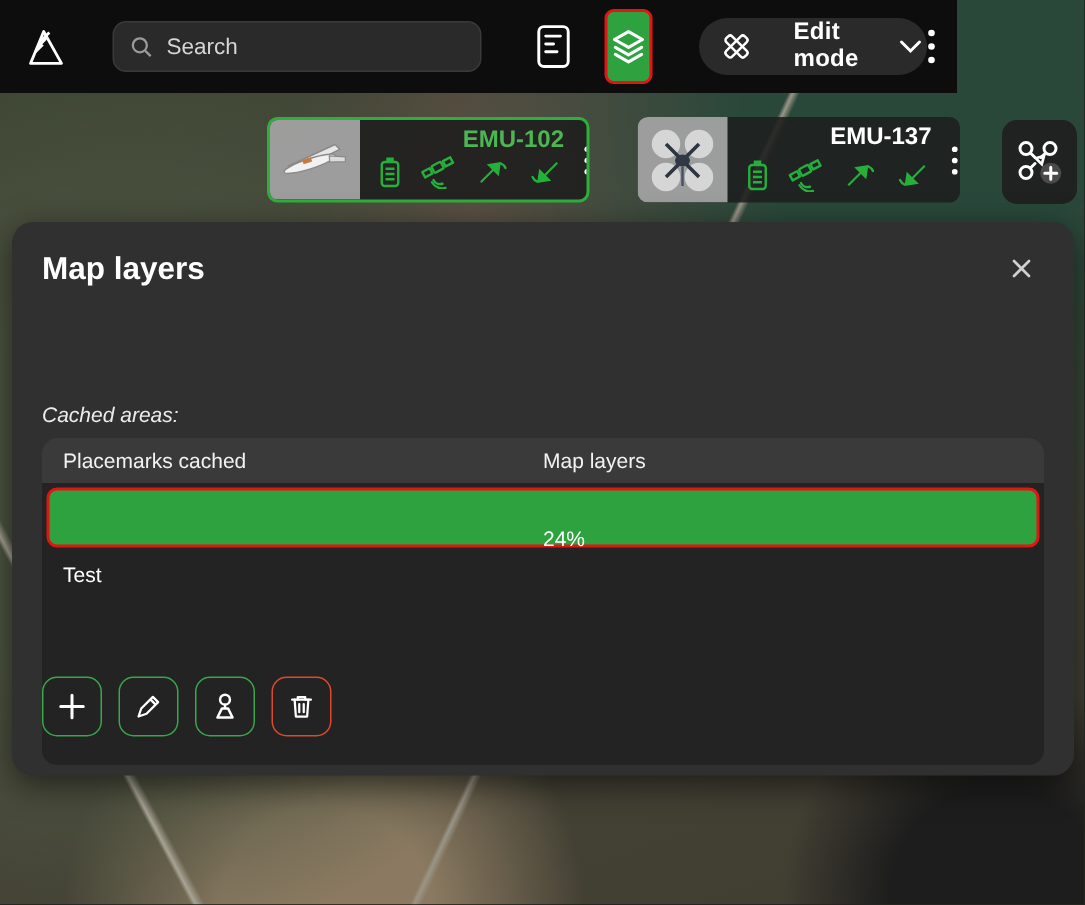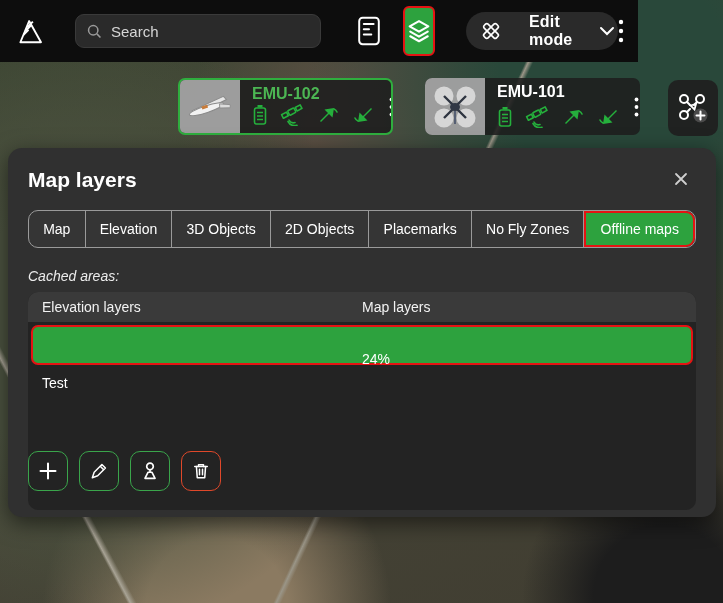--- a/index.html
+++ b/index.html
@@ -51,21 +51,21 @@
     border:2px solid var(--ann-red);
   }
   .edit-pill{
     margin-left:15px;width:152px;height:38px;border-radius:19px;background:var(--chip);
     display:flex;align-items:center;gap:27px;padding:0 14px;cursor:pointer;
   }
   .edit-pill .lbl{font-size:16px;font-weight:bold;letter-spacing:.2px;}
   .edit-pill .chev{margin-left:auto;display:flex;}
   .kebab-top{margin-left:auto;margin-right:22px;width:20px;height:26px;}
   
-  .cards{position:absolute;left:0;top:78px;width:723px;height:45px;z-index:4;}
+  .cards{position:absolute;left:0;top:78px;width:723px;height:45px;z-index:4;text-align:right;}
   .card{
     position:absolute;height:57px;width:215px;border-radius:7px;overflow:hidden;
     background:rgba(30,30,30,.88);display:flex;cursor:pointer;
   }
   .card.selected{border:2px solid #2fae3e;}
   .card .thumb{width:60px;height:100%;background:rgba(179,179,179,.85);flex:none;display:flex;align-items:center;justify-content:center;}
   .card .body{flex:1;padding:5px 4px 4px 12px;display:flex;flex-direction:column;justify-content:space-between;}
   .card .title{font-size:16px;font-weight:bold;color:#fff;line-height:18px;}
   .card.selected .title{color:var(--green-title);}
   .statusrow{display:flex;align-items:center;gap:12px;padding-bottom:3px;}
@@ -258,21 +258,21 @@
           <circle cx="17" cy="14" r="9.5" fill="#d6d6d6"></circle>
             <circle cx="39" cy="14" r="9.5" fill="#d6d6d6"></circle>
           <circle cx="17" cy="36" r="9.5" fill="#d6d6d6"></circle>
             <circle cx="39" cy="36" r="9.5" fill="#d6d6d6"></circle>
           <path d="M17 14 L39 36 M39 14 L17 36" stroke="#2e3440" stroke-width="2.4"></path>
           <ellipse cx="28" cy="25" rx="5" ry="4" fill="#313845"></ellipse>
           <path d="M28 29 L28 42" stroke="#44506a" stroke-width="1.6"></path>
         </svg>
       </div>
       <div class="body">
-        <div class="title">EMU-101</div>
+        <div class="title">EMU-137</div>
         <div class="statusrow">
           <span>
             <svg width="16" height="22" viewBox="0 0 16 22" fill="none" stroke="#25b03c" stroke-width="1.6">
               <rect x="2.5" y="4" width="11" height="16" rx="2"></rect>
               <path d="M5.5 2.2 H10.5" stroke-width="2.4"></path>
               <path d="M5 8.5 H11"></path>
                 <path d="M5 12 H11"></path>
                 <path d="M5 15.5 H11"></path>
             </svg>
           </span>
@@ -330,35 +330,26 @@
   <div class="panel">
     <div class="panel-title">Map layers</div>
     <div class="close">
       <span>
         <svg width="14" height="14" viewBox="0 0 14 14" stroke="#cfcfcf" stroke-width="1.8" stroke-linecap="round">
             <path d="M2 2 L12 12 M12 2 L2 12"></path>
           </svg>
       </span>
     </div>
 
-    <div class="tabs">
-      <div class="tab">Map</div>
-      <div class="tab">Elevation</div>
-      <div class="tab">3D Objects</div>
-      <div class="tab">2D Objects</div>
-      <div class="tab">Placemarks</div>
-      <div class="tab">No Fly Zones</div>
-      <div class="tab selected">Offline maps</div>
-    </div>
 
     <div class="cached-label">Cached areas:</div>
 
     <div class="table">
       <div class="thead">
-        <div class="cell">Elevation layers</div>
+        <div class="cell">Placemarks cached</div>
         <div class="cell">Map layers</div>
       </div>
       <div class="trow">
         <div class="cell">Test</div>
         <div class="cell">24%</div>
       </div>
     </div>
 
     <div class="actions">
       <div class="act">

